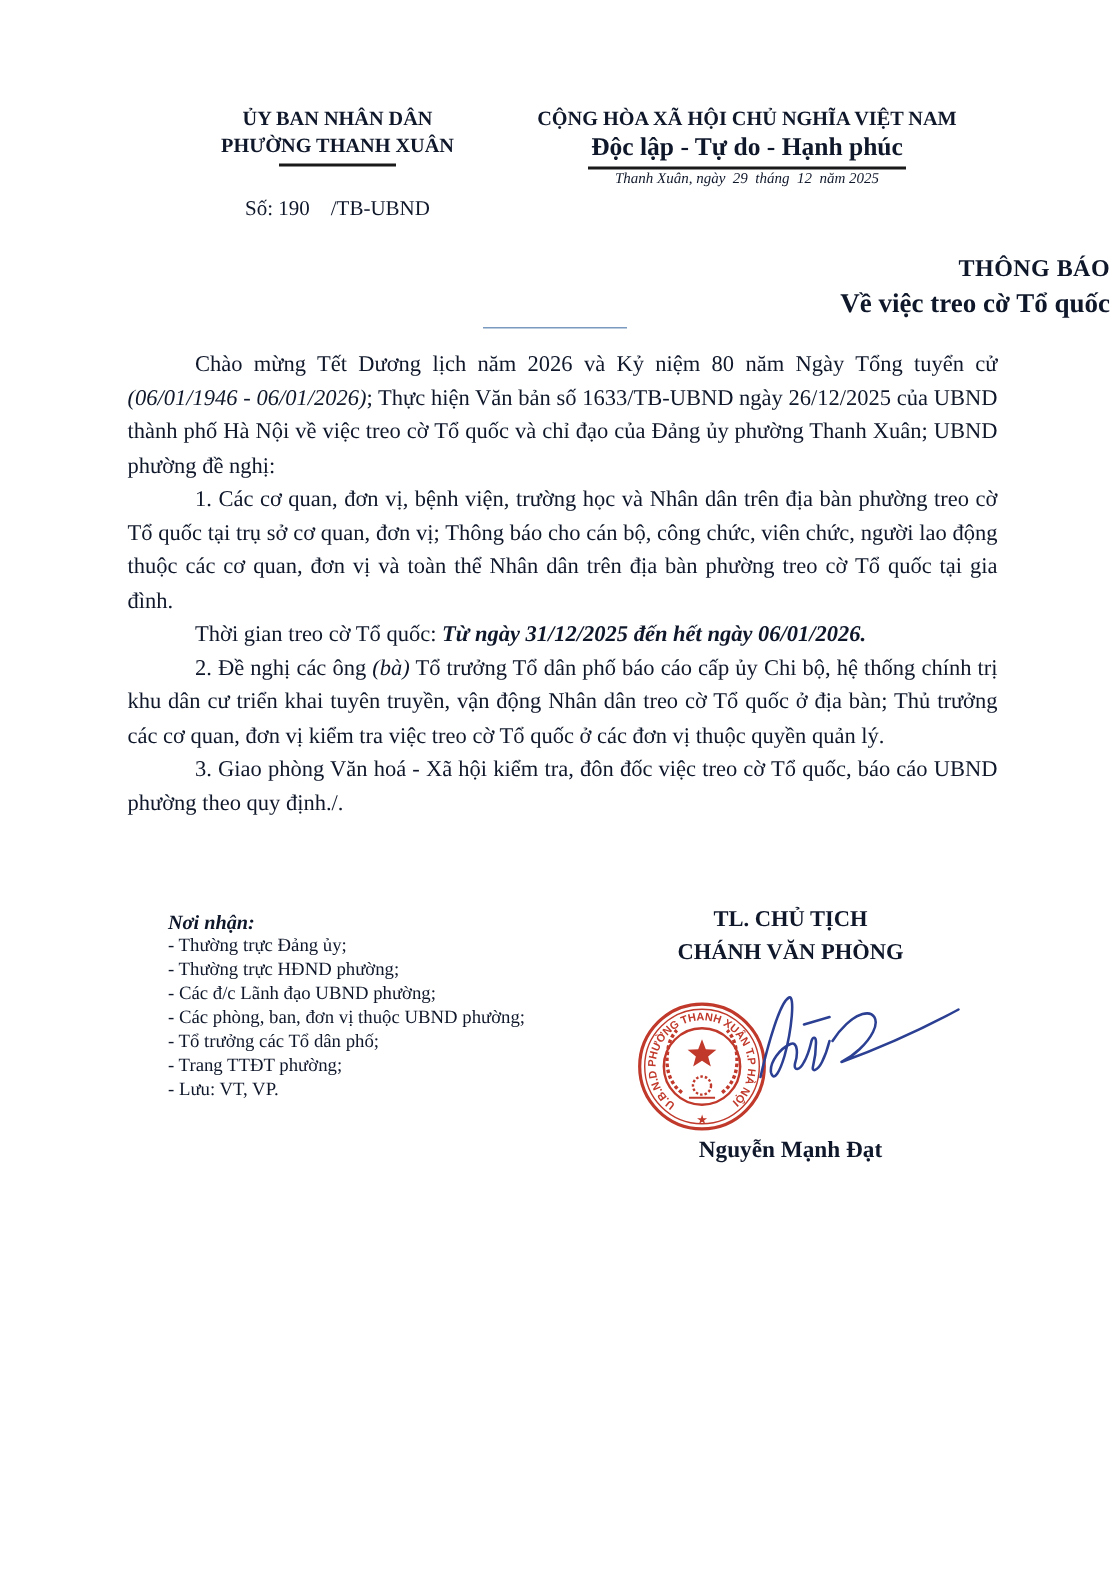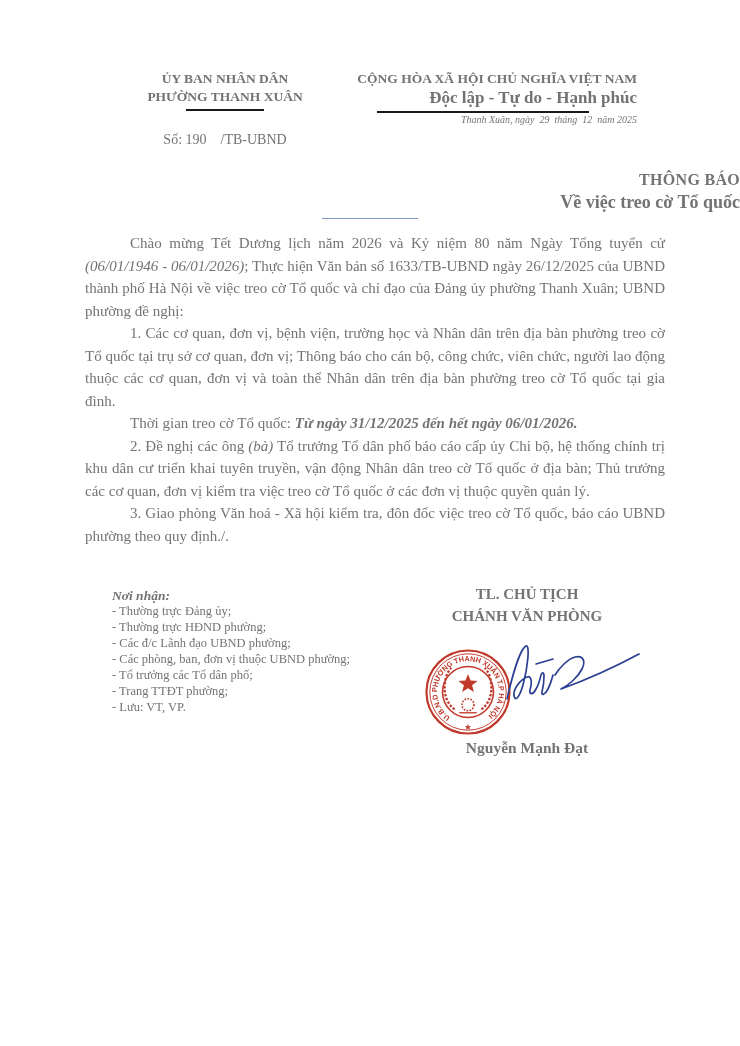--- a/index.html
+++ b/index.html
@@ -1,30 +1,30 @@
 <!DOCTYPE html>
 <html><head>
 <meta charset="utf-8">
 <style>
   html,body{margin:0;padding:0;background:#ffffff;}
   .page{
     position:relative;
     width:740px;
     height:1046px;
     background:#ffffff;
-    color:#737373;
+    color:#0f172a;
     font-family:"Liberation Serif","DejaVu Serif",serif;
     overflow:hidden;
   }
   
   .hdr-left{
     position:absolute; left:85px; top:70px; width:280px; text-align:center;
   }
   .hdr-right{
-    position:absolute; left:329px; top:70px; width:308px; text-align:right;
+    position:absolute; left:344px; top:70px; width:308px; text-align:center;
   }
   .org-line{font-weight:bold; font-size:13.5px; line-height:18px;}
   .rule-short{width:78px; height:2px; background:#1a1a1a; margin:3px auto 0;}
   .doc-number{font-size:14px; margin-top:21px;}
   .nat-line1{font-weight:bold; font-size:13.5px; line-height:18px;}
   .nat-line2{font-weight:bold; font-size:17px; line-height:20px;}
   .rule-long{width:212px; height:1.6px; background:#1a1a1a; margin:3px auto 0;}
   .date-line{font-style:italic; font-size:10px; margin-top:1px;}
   
   .content{padding-top:170px;}
@@ -36,21 +36,21 @@
   .doc-body{
     margin:13px 75px 0 85px;
     font-size:15px;
     line-height:22.5px;
     text-align:justify;
   }
   .doc-body p{margin:0; text-indent:45px;}
   .it{font-style:italic;margin-top:12px;}
   .bi{font-weight:bold; font-style:italic;}
   
-  .doc-footer{position:relative; margin-top:36px; height:240px;}
+  .doc-footer{position:relative; margin-top:55px; height:240px;}
   .recipients{position:absolute; left:112px; top:4px;}
   .recipients-heading{font-weight:bold; font-style:italic; font-size:13.5px; line-height:17px;}
   .recipient-item{font-size:12.5px; line-height:15.9px;}
   .sign-block{position:absolute; left:377px; top:0; width:300px; text-align:center;}
   .sign-title{font-weight:bold; font-size:15px; line-height:22px;}
   .seal-area{position:relative; height:132px; margin-top:-2px;}
   .seal-svg{position:absolute; left:24px; top:0; width:134px; height:134px;}
   .sig-svg{position:absolute; left:116px; top:8px; width:150px; height:80px;}
   .signer-name{position:relative; font-weight:bold; font-size:15.5px; margin-top:-18px; z-index:2;}
 </style>

